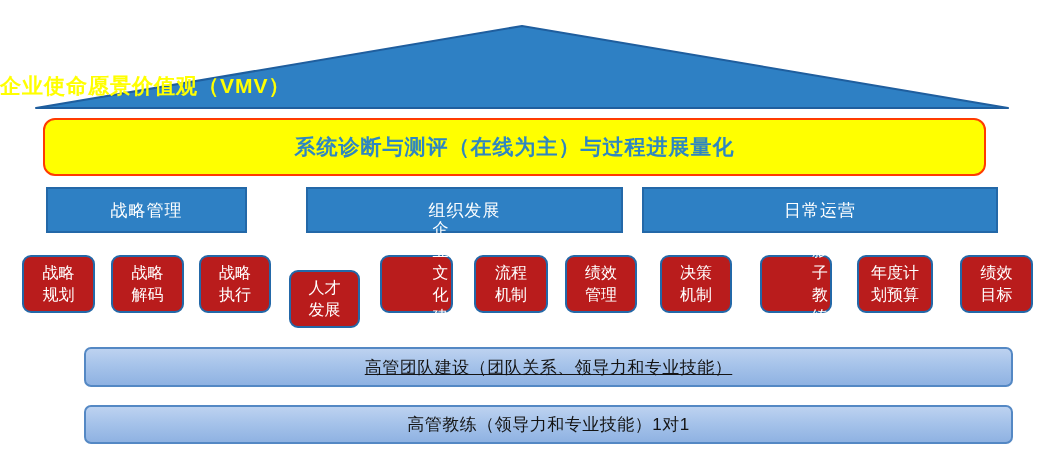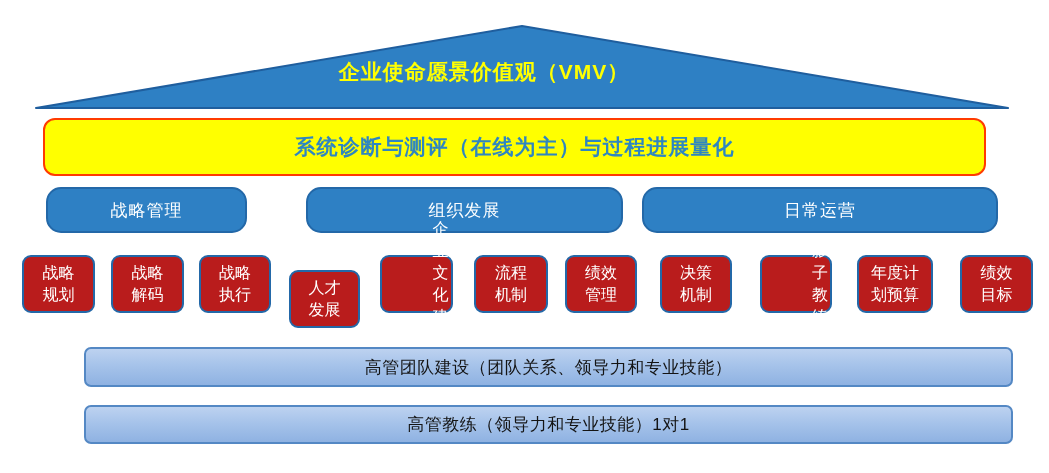--- a/index.html
+++ b/index.html
@@ -8,39 +8,38 @@
     font-family: "Liberation Sans", "DejaVu Sans", sans-serif;
     width: 1049px; height: 473px; overflow: hidden;
   }
   .canvas {
     position: relative;
     width: 1049px; height: 473px;
     background: #ffffff;
   }
   .roof-svg { position: absolute; left: 0; top: 0; width: 1049px; height: 120px; display: block; }
   .roof-title {
-    position: absolute; left: 0; top: 58px; width: 968px;
-    text-align: center;
+    position: absolute; left: 0; top: 72px; width: 968px;
     color: #ffff00; font-size: 21px; font-weight: bold;
     letter-spacing: 1px;
   }
   .banner {
     position: absolute; left: 43px; top: 118px; width: 943px; height: 58px;
     background: #ffff00;
     border: 2px solid #ff3b00;
     border-radius: 12px;
     display: flex; align-items: center; justify-content: center;
     color: #2e86c1; font-size: 21px; font-weight: bold;
     letter-spacing: 1px;
   }
   .pillar {
     position: absolute; top: 187px; height: 46px;
     background: #2e80c4;
     border: 2px solid #2368a8;
-    border-radius: 15px;
+    border-radius: 0;
     display: flex; align-items: center; justify-content: center;
     color: #ffffff; font-size: 17px;
     letter-spacing: 1px;
   }
   .p1 { left: 46px;  width: 201px; }
   .p2 { left: 278px; width: 317px; margin-left: 28px; }
   .p3 { left: 642px; width: 356px; }
   .module {
     position: absolute; top: 255px; height: 58px;
     background: #b91c1c;
@@ -64,21 +63,21 @@
   .m11 { left: 960px; width: 73px; }
   .foundation-bar {
     position: absolute; left: 84px; width: 929px;
     background: linear-gradient(180deg, #bdd2f0 0%, #a6c3ea 45%, #8fb2e2 100%);
     border: 2px solid #5488c4;
     border-radius: 7px;
     display: flex; align-items: center; justify-content: center;
     color: #141414; font-size: 17px;
     letter-spacing: 0.5px;
   }
-  .bar1 { top: 347px; height: 40px; }
+  .bar1 { top: 347px; height: 40px; text-decoration: underline; }
   .bar2 { top: 405px; height: 39px; }
 </style>
 </head>
 <body>
 
 <div class="canvas">
 
   <svg class="roof-svg" viewBox="0 0 1049 120" xmlns="http://www.w3.org/2000/svg">
     <polygon points="36,108 522,26 1008,108" fill="#2e80c4" stroke="#1f5e9e" stroke-width="2" stroke-linejoin="round"></polygon>
   </svg>

